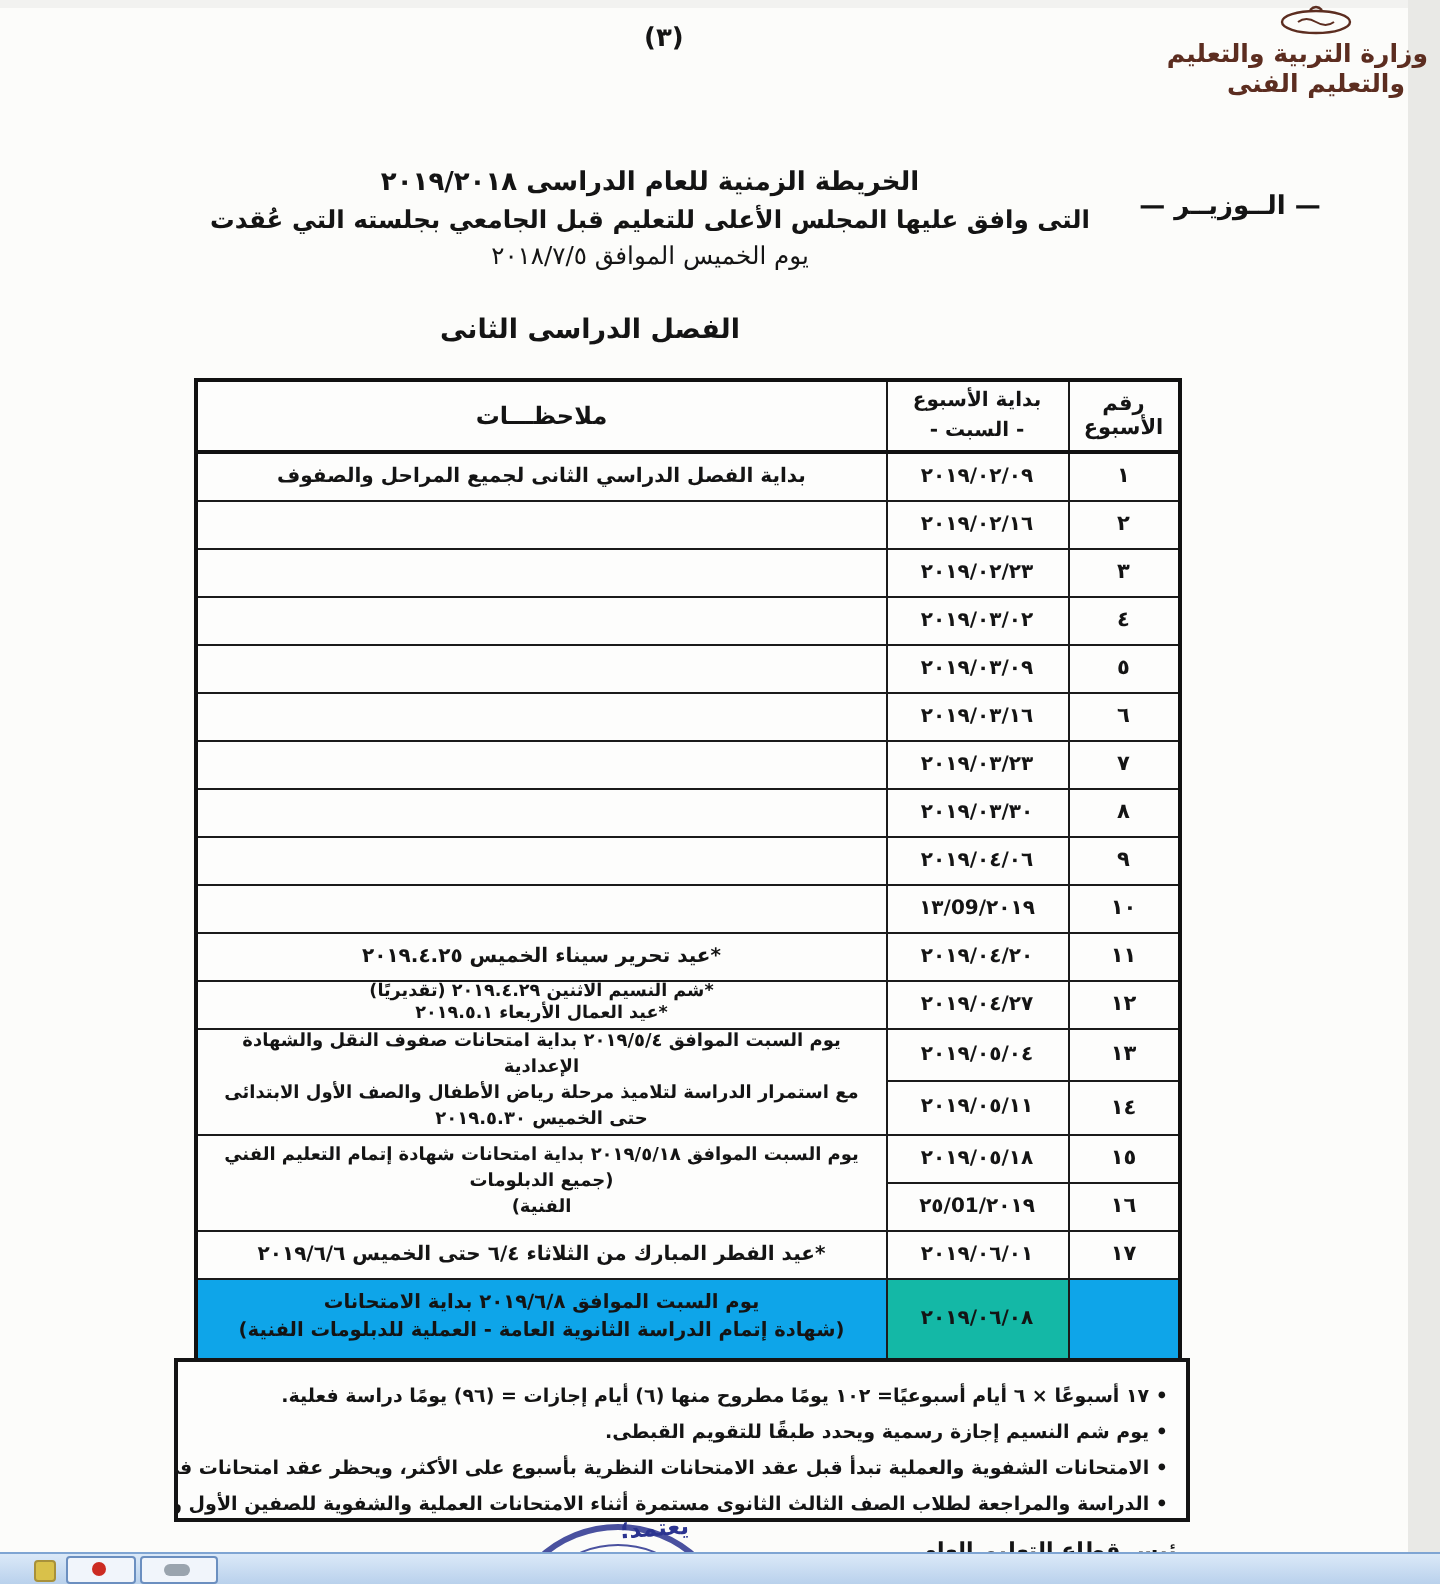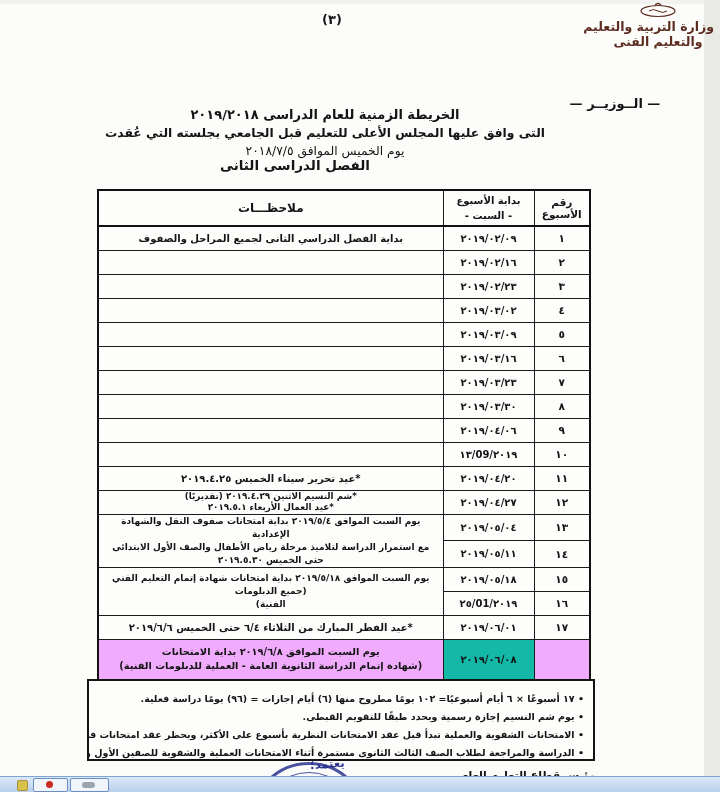--- a/index.html
+++ b/index.html
@@ -8,21 +8,21 @@
   .top-strip{position:absolute;left:0;top:0;width:100%;height:4px;background:#f2f2f0;}
   .right-strip{position:absolute;right:0;top:0;width:16px;height:100%;background:#e9e9e6;}
 
   
   .page-num{position:absolute;left:322px;top:12px;font-size:13px;font-weight:bold;}
   .logo{position:absolute;left:602px;top:2px;width:112px;text-align:center;color:#5c2d20;direction:rtl;}
   .logo .l1{font-size:12.5px;font-weight:bold;white-space:nowrap;letter-spacing:-0.5px;}
   .logo .l2{font-size:12.5px;font-weight:bold;white-space:nowrap;letter-spacing:-0.5px;}
   .minister{position:absolute;left:540px;top:96px;width:150px;text-align:center;font-size:13px;font-weight:bold;direction:rtl;white-space:nowrap;}
   .titleblock{position:absolute;left:95px;top:84px;width:460px;text-align:center;direction:rtl;}
-  .titleblock .t1{font-size:13px;font-weight:bold;margin-bottom:4px;margin-top:23px;}
+  .titleblock .t1{font-size:13px;font-weight:bold;margin-bottom:4px;}
   .titleblock .t2{font-size:12.3px;font-weight:bold;margin-bottom:4px;}
   .titleblock .t3{font-size:12.3px;font-weight:normal;}
   .semester{position:absolute;left:165px;top:157px;width:260px;text-align:center;font-size:13.5px;font-weight:bold;direction:rtl;}
 
   
   .sched{position:absolute;left:97px;top:189px;width:492px;border-collapse:collapse;direction:rtl;table-layout:fixed;background:#fdfdfc;}
   .sched,.sched td,.sched th{border:1px solid #1b1b1b;}
   .sched{border:2px solid #111;}
   .sched th{border-bottom:2px solid #111;}
   .sched th{padding:2px;font-weight:bold;}
@@ -30,21 +30,21 @@
   .hw{font-size:10.5px;}
   .hd{font-size:10px;line-height:1.5;}
   .hn{font-size:12px;letter-spacing:1px;}
   tr.r{height:24px;}
   tr.hl{height:41px;}
   td.cw{font-size:10.5px;}
   td.cd{font-size:10px;letter-spacing:0.3px;}
   td.cn{font-size:10px;line-height:1.3;white-space:pre-line;}
   td.cn.small{font-size:8.8px;line-height:1.25;}
   td.cn.multi{font-size:9px;line-height:1.45;}
-  tr.hl td.cn, tr.hl td.cw{background:#f0abfc;}
+  tr.hl td.cn, tr.hl td.cw{background:#0ea5e9;}
   tr.hl td.cn{font-size:9.8px;line-height:1.5;}
   tr.hl td.cd{background:#14b8a6;}
 
   
   .fbox{position:absolute;left:87px;top:679px;width:508px;height:82px;border:2px solid #141414;direction:rtl;padding:9px 9px;box-sizing:border-box;overflow:hidden;background:#fdfdfc;}
   .fline{font-size:9.5px;font-weight:bold;line-height:18px;white-space:nowrap;}
   .fline::before{content:"• ";}
 
   
   .sig{position:absolute;left:445px;top:769px;width:165px;text-align:center;font-size:11px;font-weight:bold;direction:rtl;}

